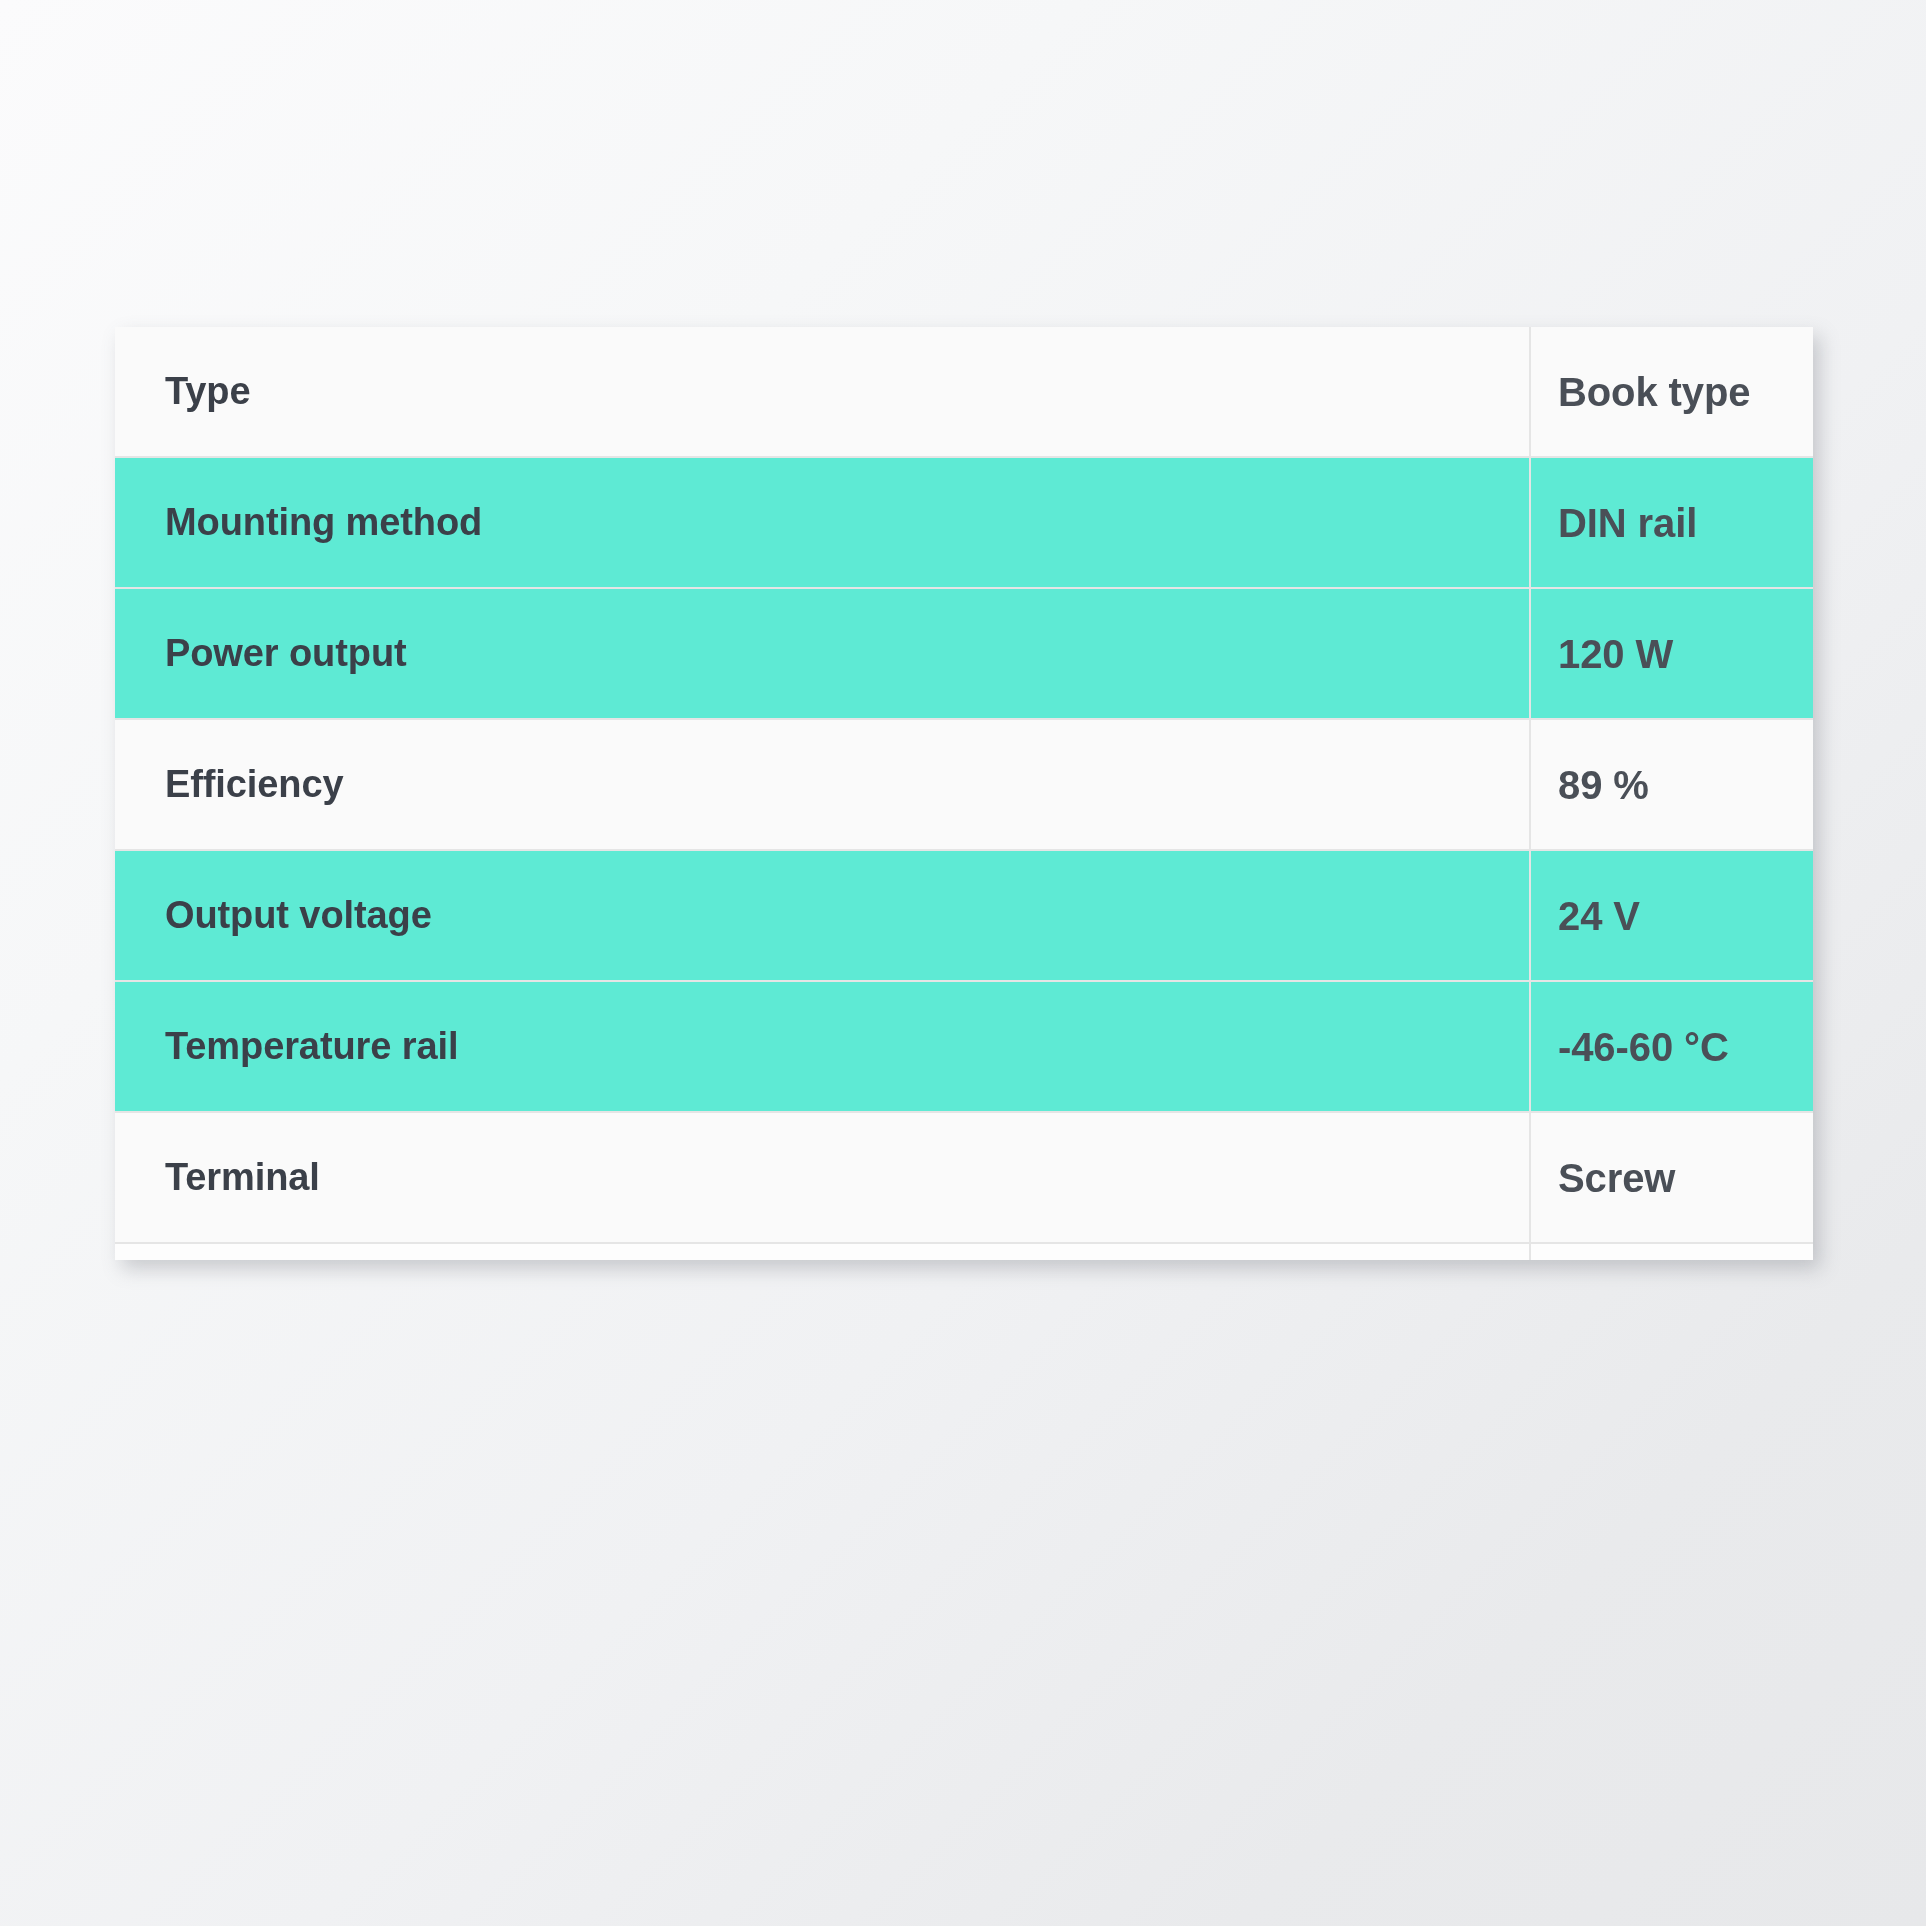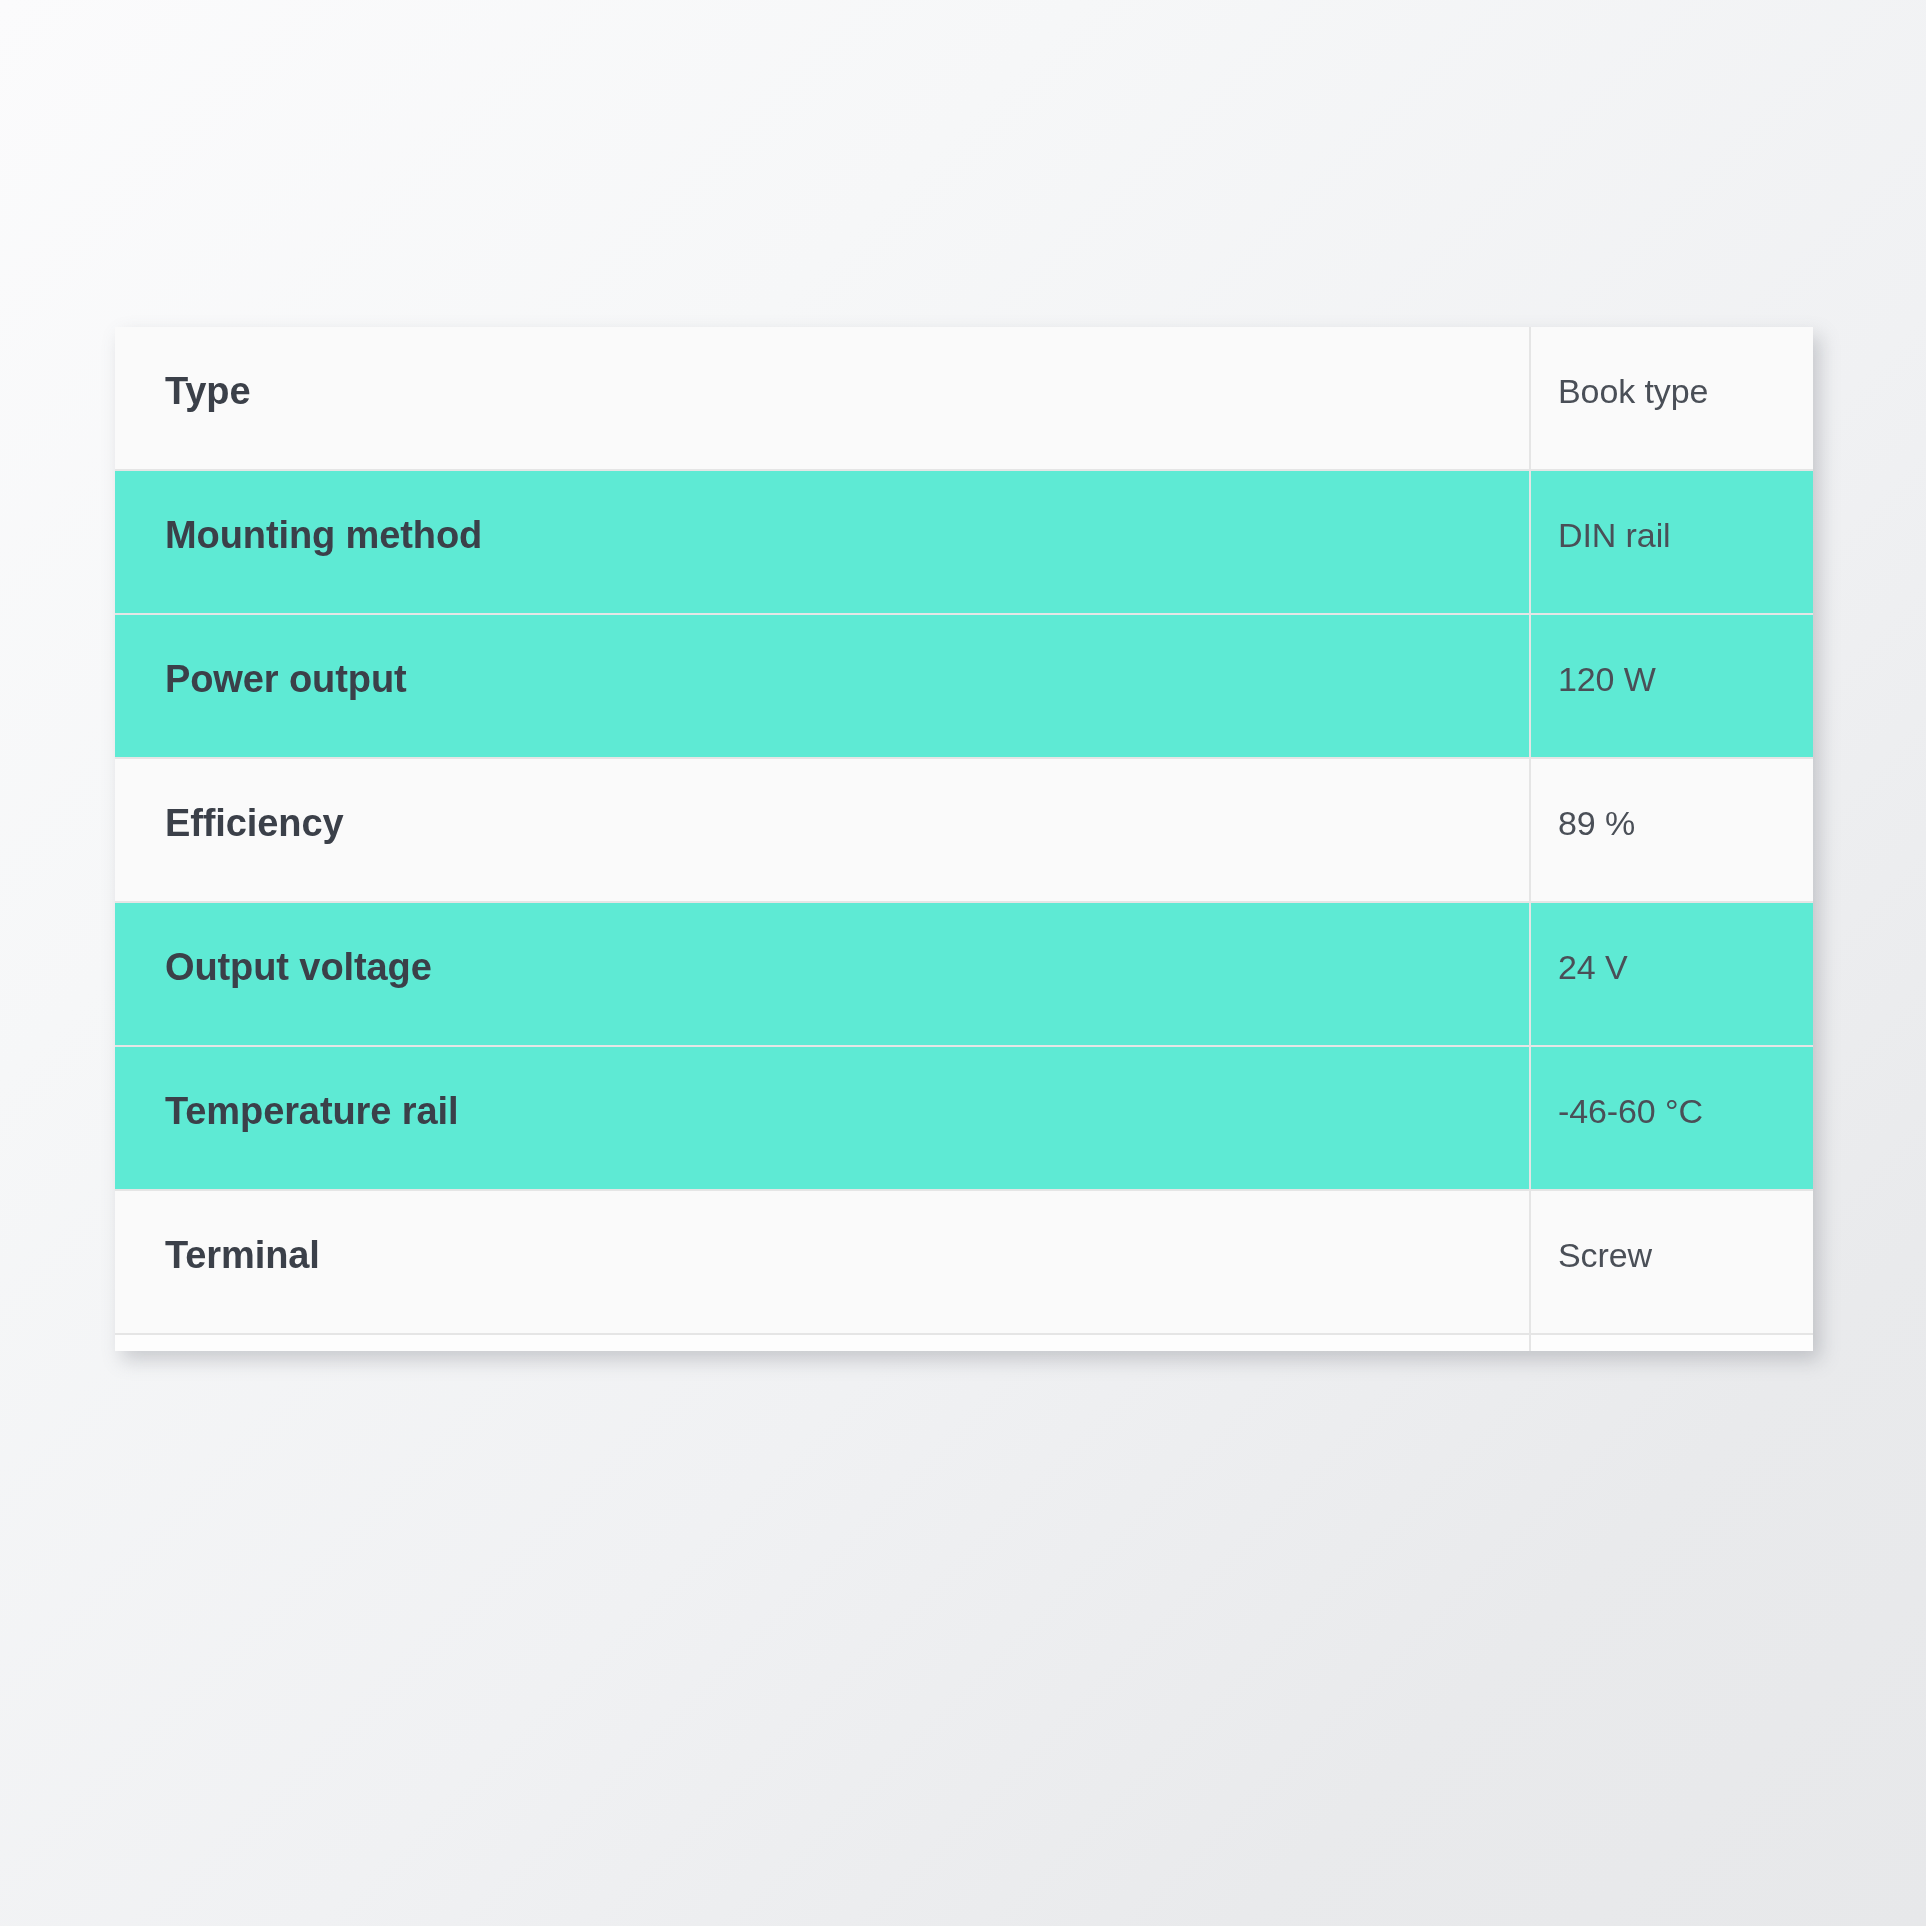--- a/index.html
+++ b/index.html
@@ -40,38 +40,38 @@
 
   .spec-table tr {
     background: #5eead4;
   }
   .spec-table tr.striped {
     background: #fafafa;
   }
 
   .spec-table td {
     border-bottom: 2.1px solid #e5e5e5;
-    padding: 0 0 13px 50px;
+    padding: 0 0 0 50px;
     height: 129px;
     vertical-align: middle;
     line-height: 1.25;
   }
 
   .spec-table td.label {
     width: 1364px;
     font-size: 38px;
     font-weight: bold;
     color: #3b4049;
     letter-spacing: -0.1px;
   }
 
   .spec-table td.value {
     border-left: 2.1px solid #e5e5e5;
-    font-size: 34px;
-    font-weight: normal;
+    font-size: 40px;
+    font-weight: bold;
     color: #4a4f57;
     letter-spacing: -0.1px;
     padding-left: 27px;
   }
 
   
   .spec-table tr.tail td {
     height: 15.6px;
     border-bottom: none;
     padding: 0;

